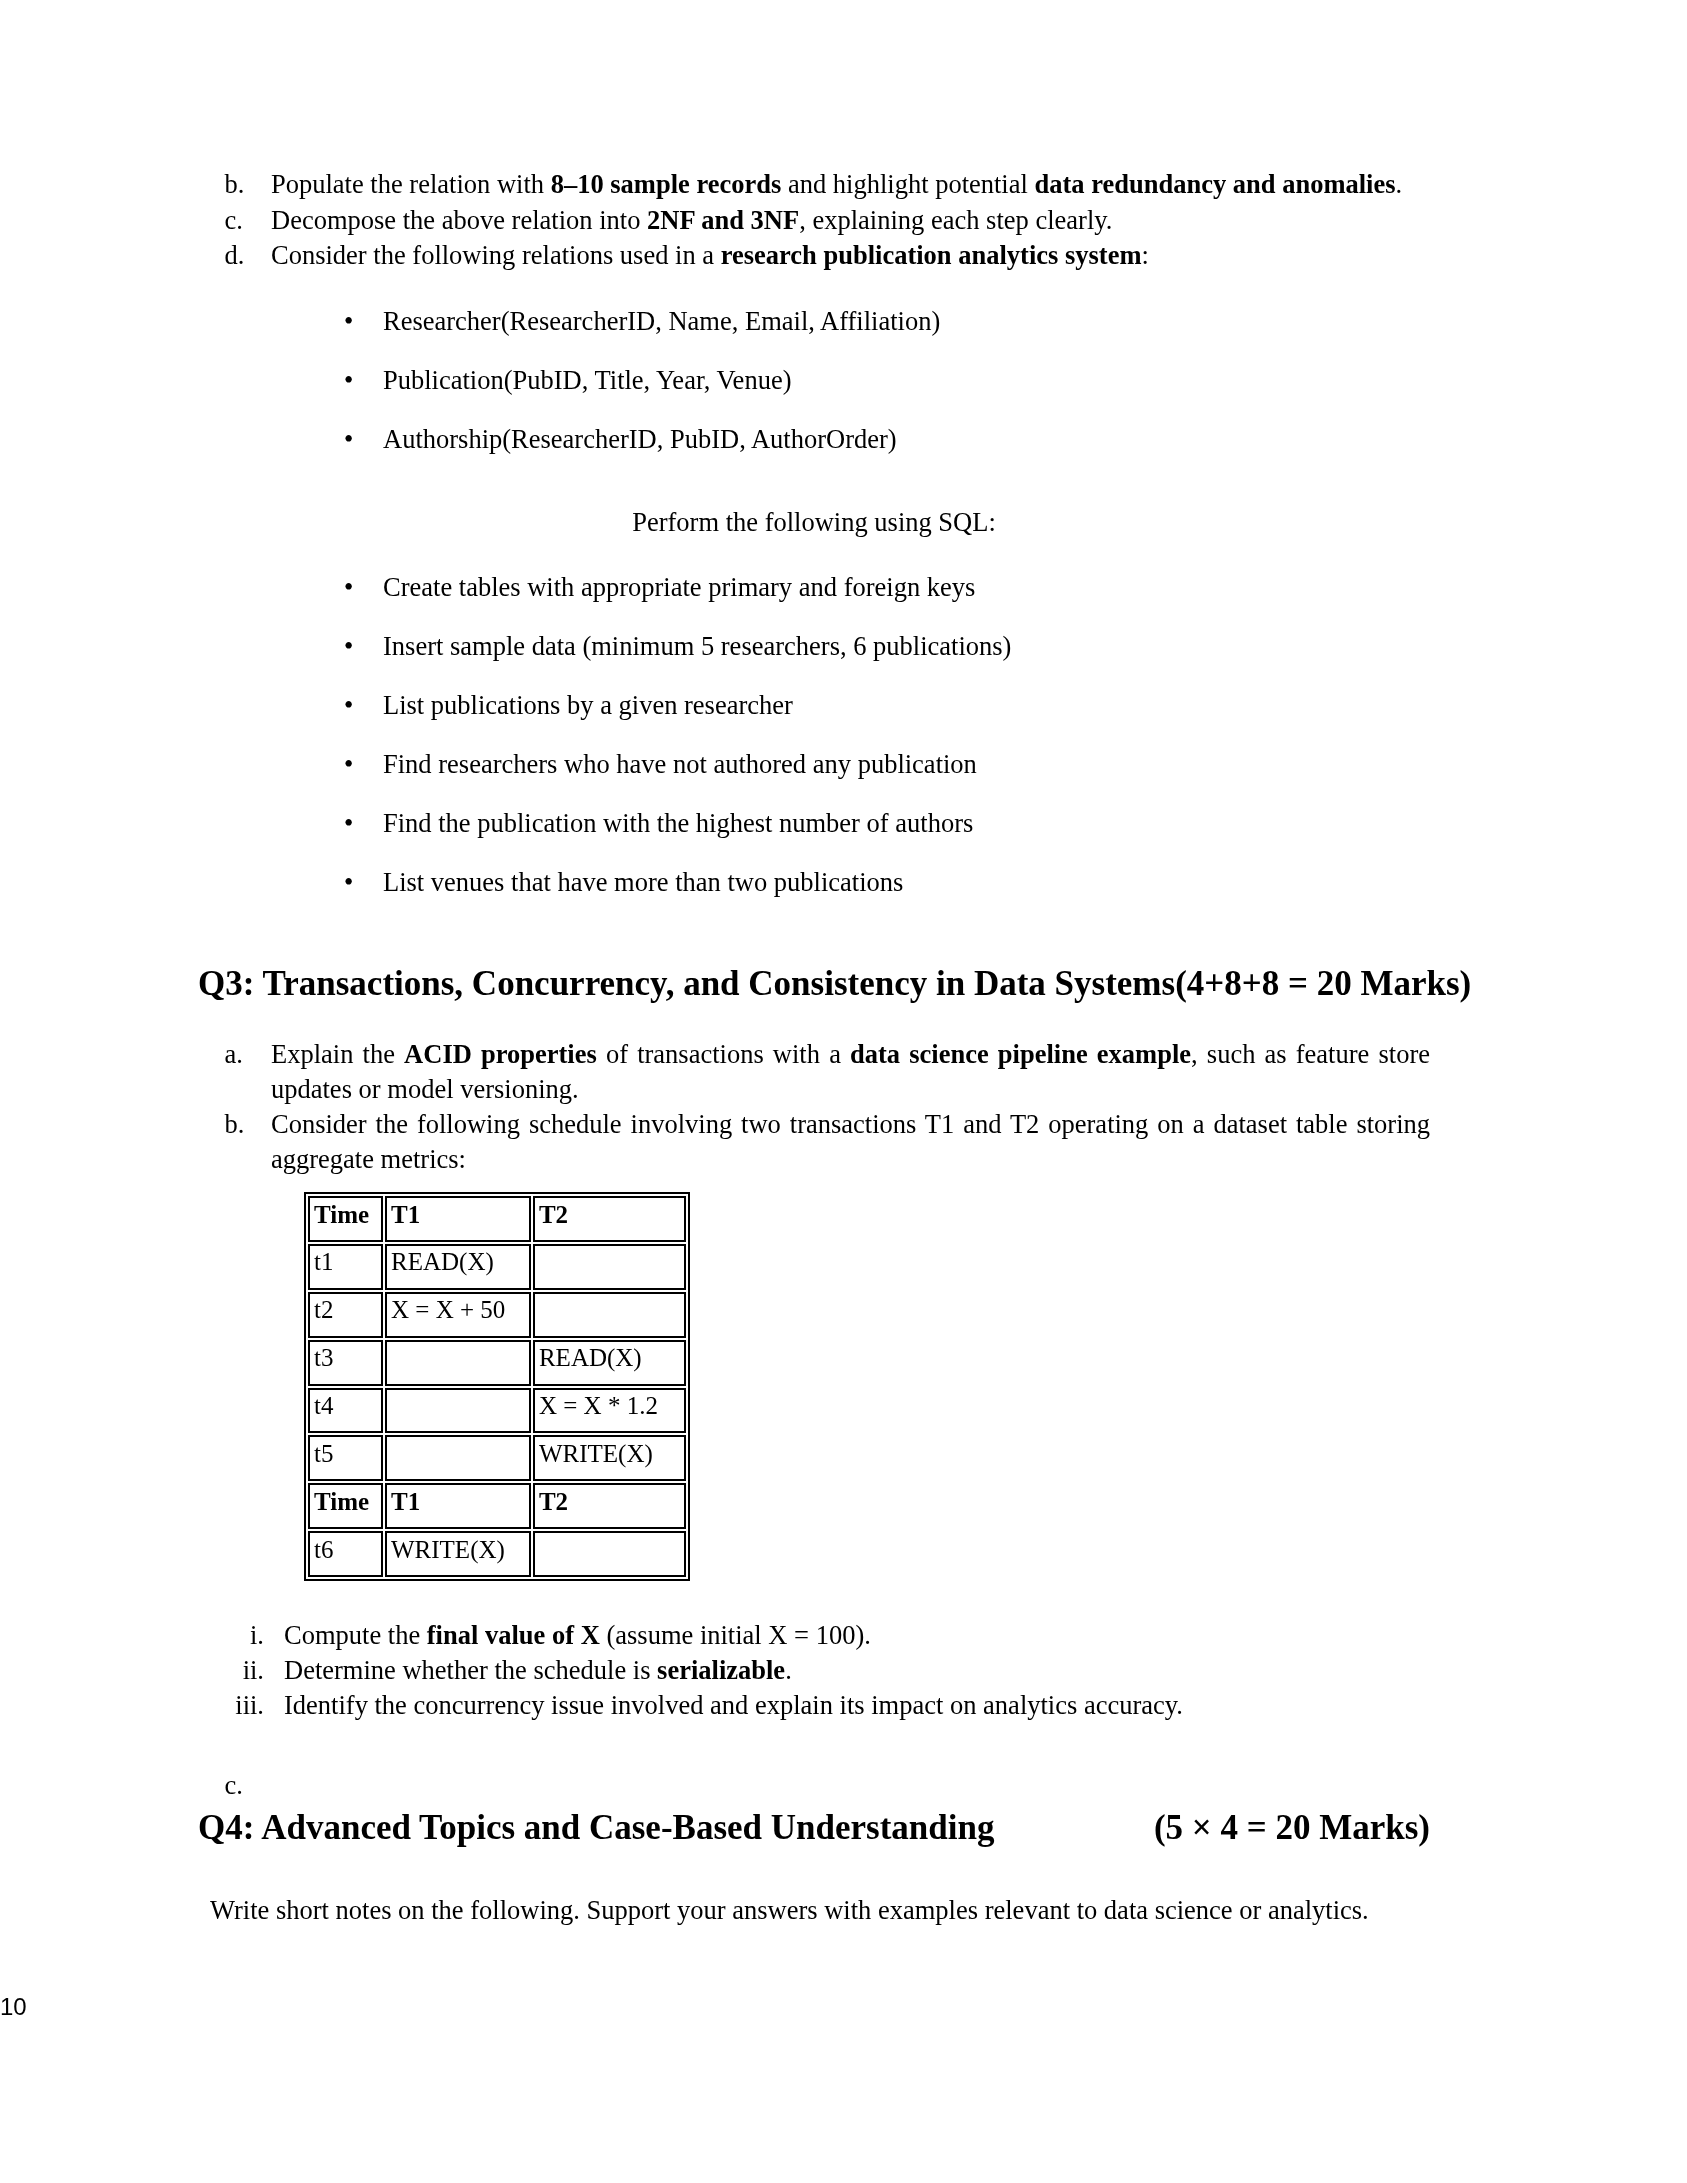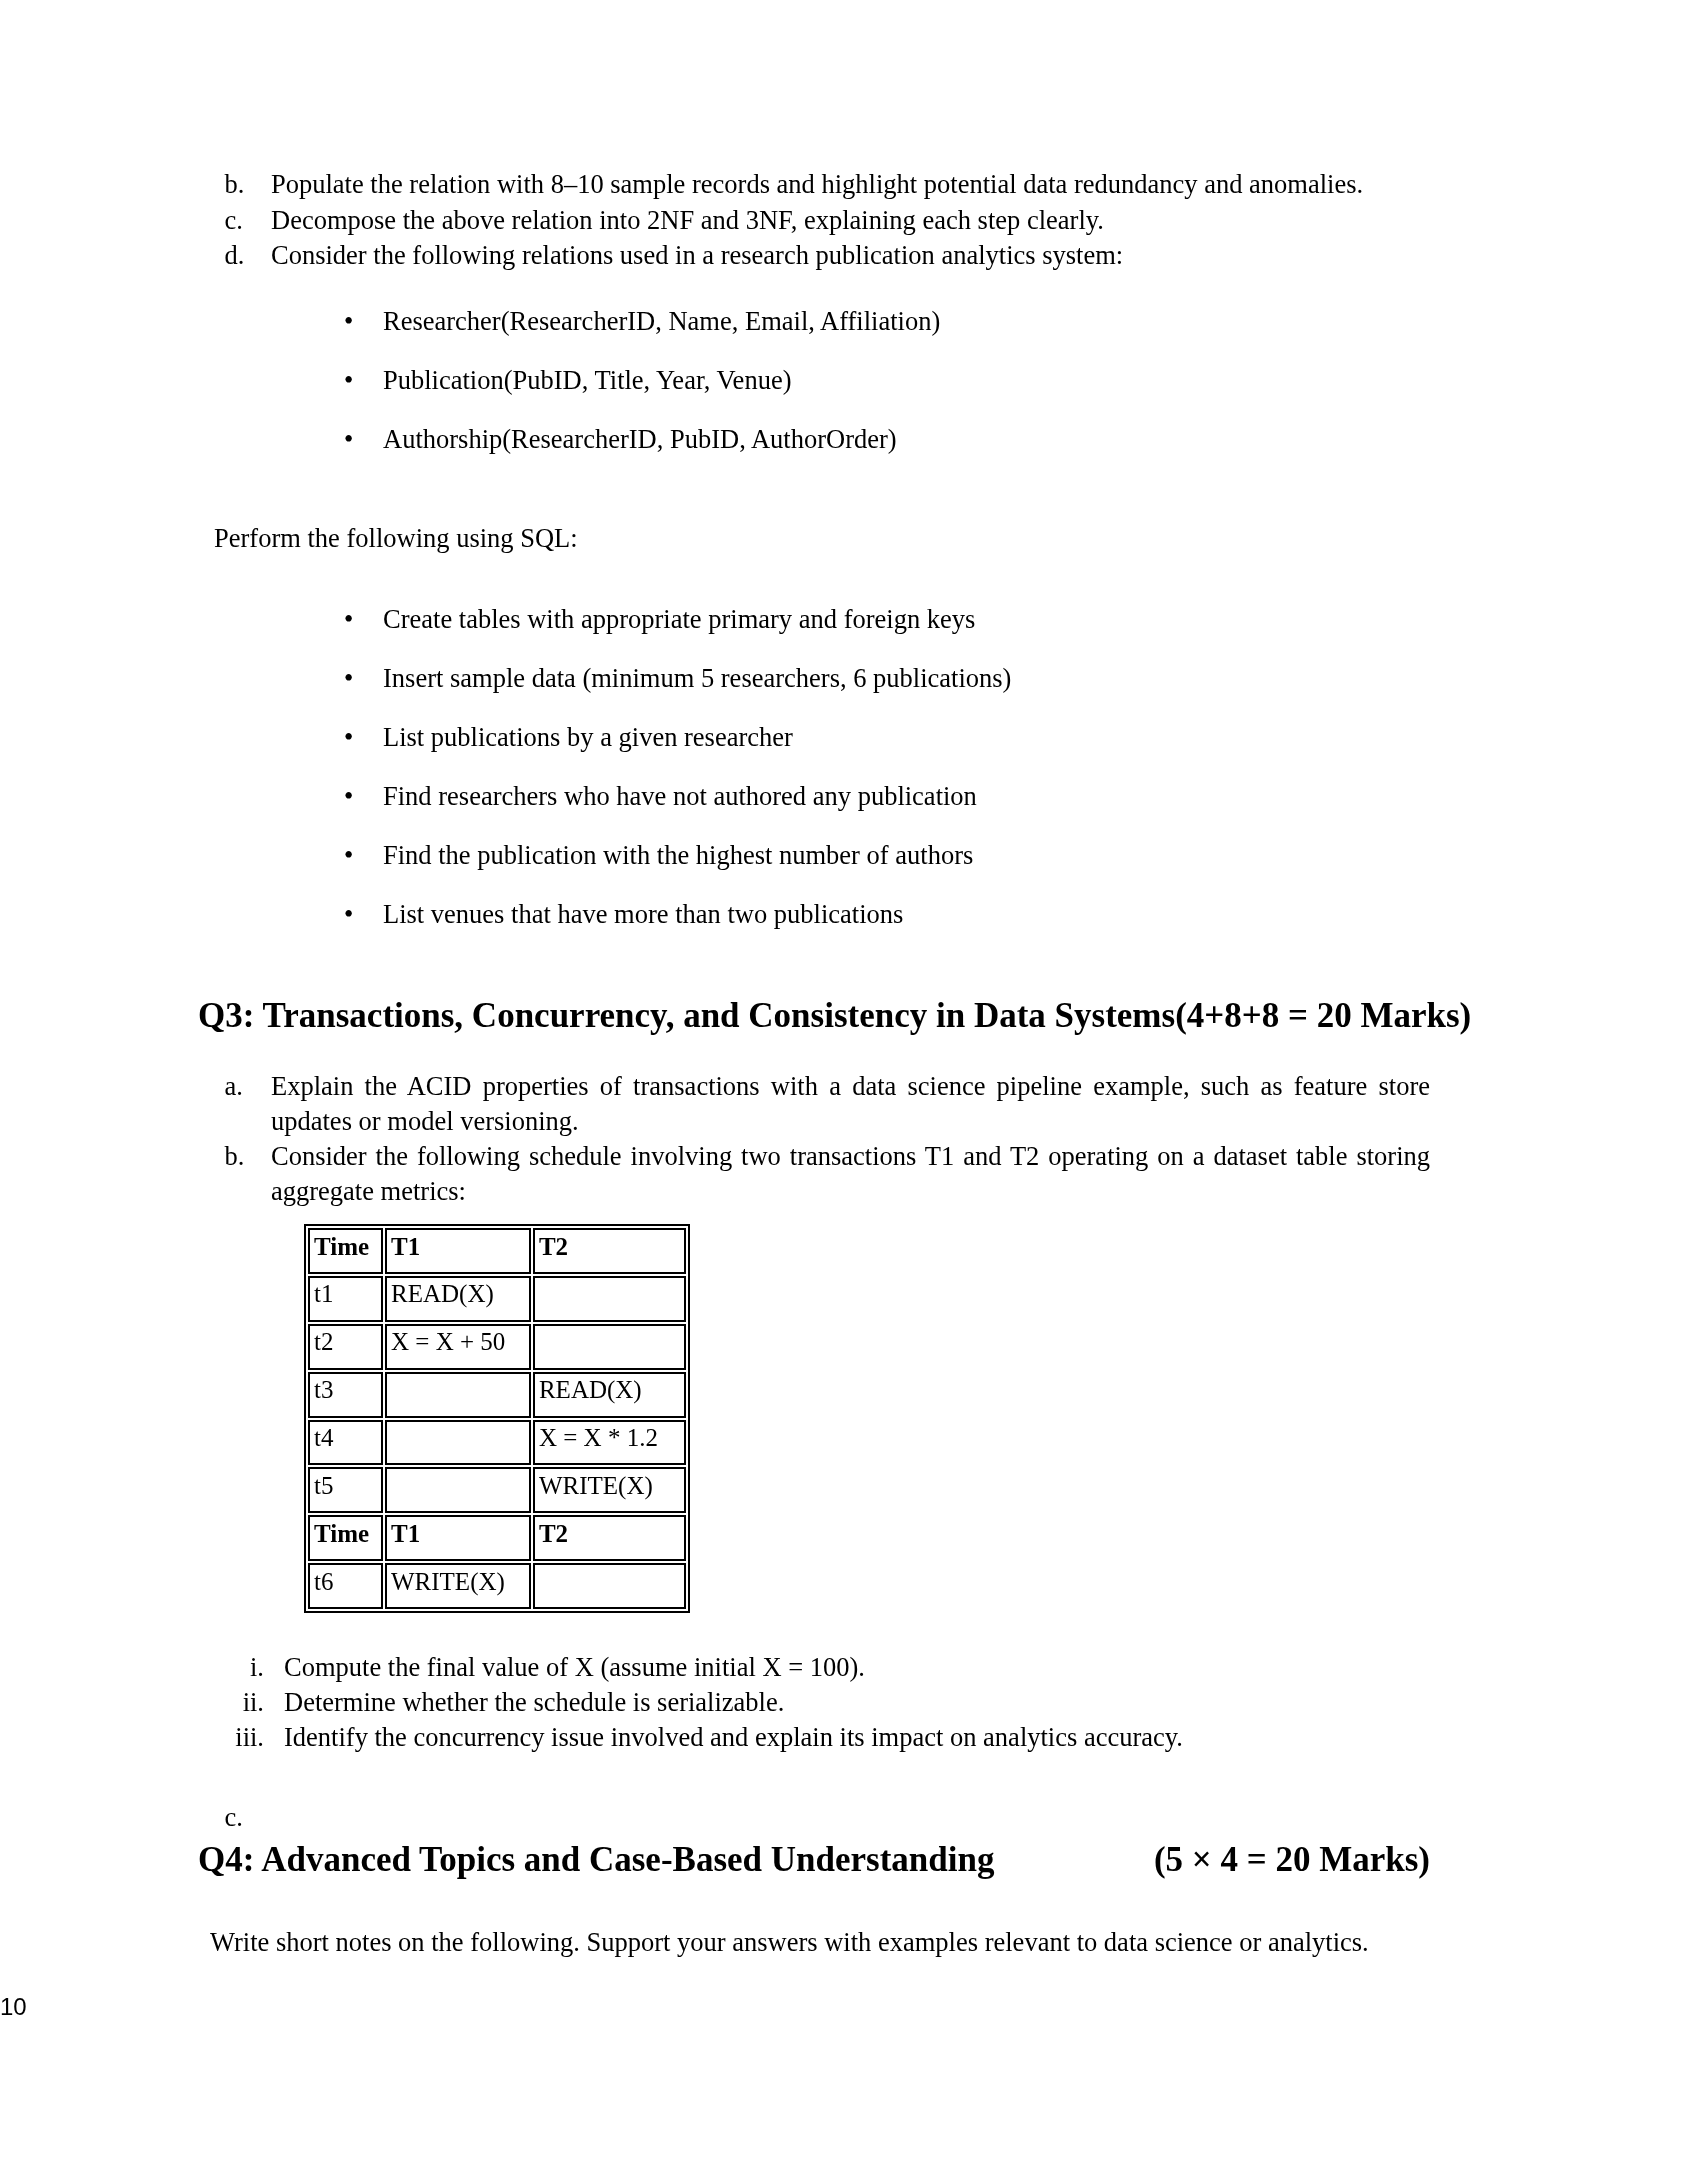--- a/index.html
+++ b/index.html
@@ -27,24 +27,24 @@
   
   .para {
     font-size: 26.5px;
     line-height: 1.32;
     text-align: justify;
     margin: 12px;
   }
   .para-left {
     font-size: 26.5px;
     line-height: 1.32;
-    text-align: left;
-    margin: 16px;
-  }
-  b, .b { font-weight: normal; }
+    text-align: center;
+    margin: 0;
+  }
+  b, .b { font-weight: bold; }
 
   
   .alpha-list {
     list-style: none;
     margin: 0;
     padding: 0;
   }
   .alpha-item {
     position: relative;
     padding-left: 73px;

